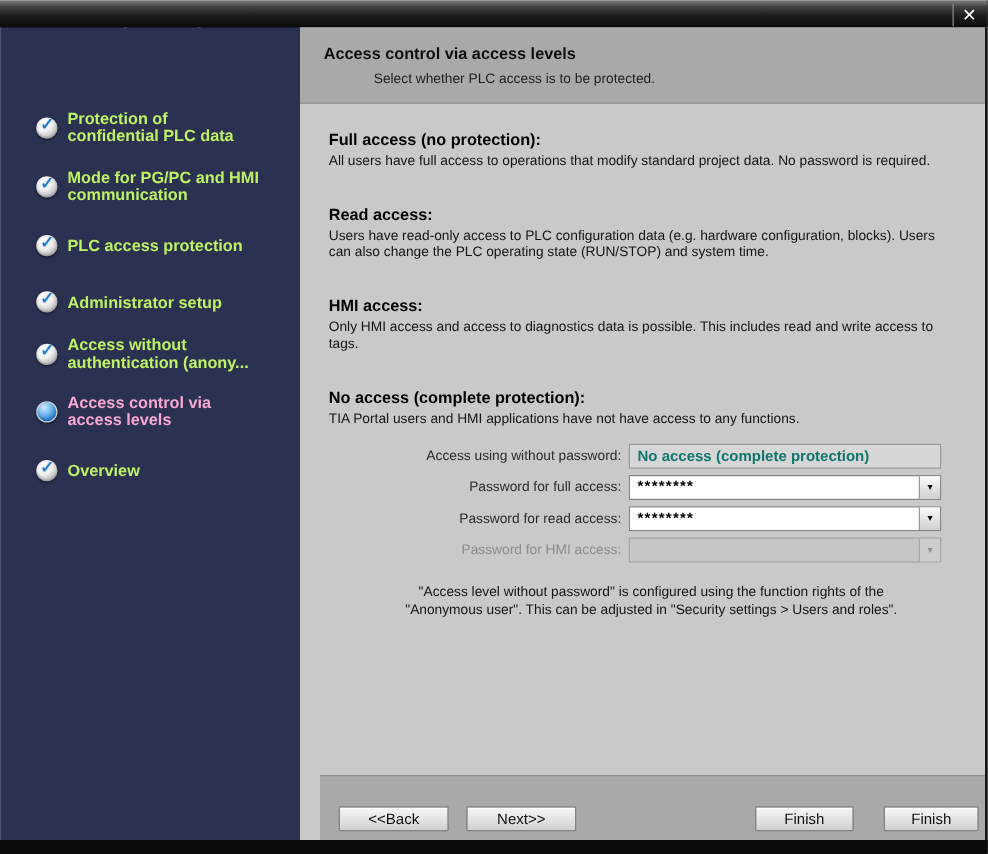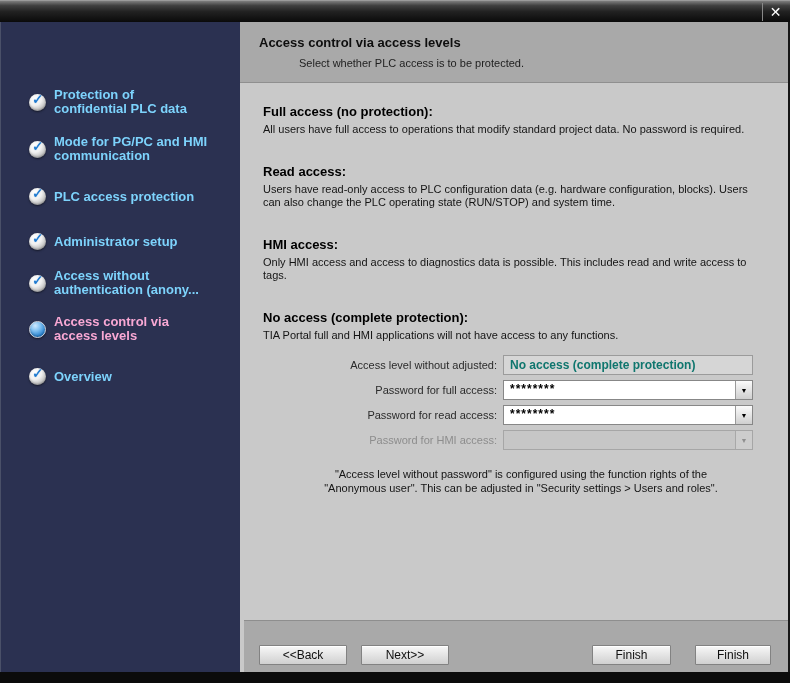--- a/index.html
+++ b/index.html
@@ -31,21 +31,21 @@
 
   
   .sidebar {
     width:240px; height:100%;
     background:#2b3151;
     border-left:1px solid #4a5068;
     position:relative; flex:0 0 240px;
   }
   .step { position:absolute; left:28px; display:flex; align-items:center; gap:8px; cursor:pointer; width:200px; }
   .step-label {
-    color:#7dd3fc; font-size:13px; font-weight:bold; line-height:14px; white-space:pre-line;
+    color:#bef264; font-size:13px; font-weight:bold; line-height:14px; white-space:pre-line;
   }
   .step.current .step-label { color:#f9a8d4; }
   .step-icon {
     width:17px; height:17px; flex:0 0 17px; border-radius:50%; position:relative;
     background:radial-gradient(circle at 35% 28%, #ffffff 0%, #f0f0f0 40%, #b9b9b9 75%, #8f8f8f 100%);
     box-shadow:0 1px 2px rgba(0,0,0,.5), inset 0 -1px 2px rgba(0,0,0,.25);
   }
   .step-icon .check {
     position:absolute; left:3px; top:-3px;
     color:#1d79cf; font-size:14px; font-weight:bold;
@@ -102,21 +102,21 @@
   .field.combo.disabled { background:#c6c6c6; border-color:#a6a6a6; }
   .field.combo.disabled .combo-btn { background:#cdcdcd; color:#8f8f8f; border-left-color:#a8a8a8; }
 
   .note {
     margin-top:18px; margin-left:8px; width:500px;
     text-align:center; font-size:11px; line-height:13.5px; color:#141414;
     white-space:pre-line;
   }
 
   .footer {
-    position:absolute; bottom:0; left:4px; right:0; height:52px;
+    position:absolute; bottom:0; left:16px; right:0; height:52px;
     background:#a9a9a9; border-top:1px solid #8e8e8e;
   }
   .btn {
     position:absolute; top:24px; height:20px;
     background:linear-gradient(#f8f8f8,#d0d0d0);
     border:1px solid #828282; border-radius:1px;
     font-family:inherit; font-size:12px; color:#101010;
     text-align:center; cursor:pointer;
     box-shadow:inset 0 1px 0 #fff;
   }
@@ -208,25 +208,25 @@
         <div class="sec-h">Full access (no protection):</div>
         <div class="sec-b">All users have full access to operations that modify standard project data. No password is required.</div>
 
         <div class="sec-h">Read access:</div>
         <div class="sec-b">Users have read-only access to PLC configuration data (e.g. hardware configuration, blocks). Users can also change the PLC operating state (RUN/STOP) and system time.</div>
 
         <div class="sec-h">HMI access:</div>
         <div class="sec-b">Only HMI access and access to diagnostics data is possible. This includes read and write access to tags.</div>
 
         <div class="sec-h">No access (complete protection):</div>
-        <div class="sec-b last">TIA Portal full and HMI applications will not have access to any functions.</div>
+        <div class="sec-b last">TIA Portal users and HMI applications have not have access to any functions.</div>
 
         <div class="form">
 
-          <div class="f-label">Access level without adjusted:</div>
+          <div class="f-label">Access using without password:</div>
           <div class="field readonly">
             <span>No access (complete protection)</span>
           </div>
 
           <div class="f-label">Password for full access:</div>
           <div class="field combo">
             <span class="combo-value">********</span>
             <span class="combo-btn">
                 <span>▼</span>
               </span>

